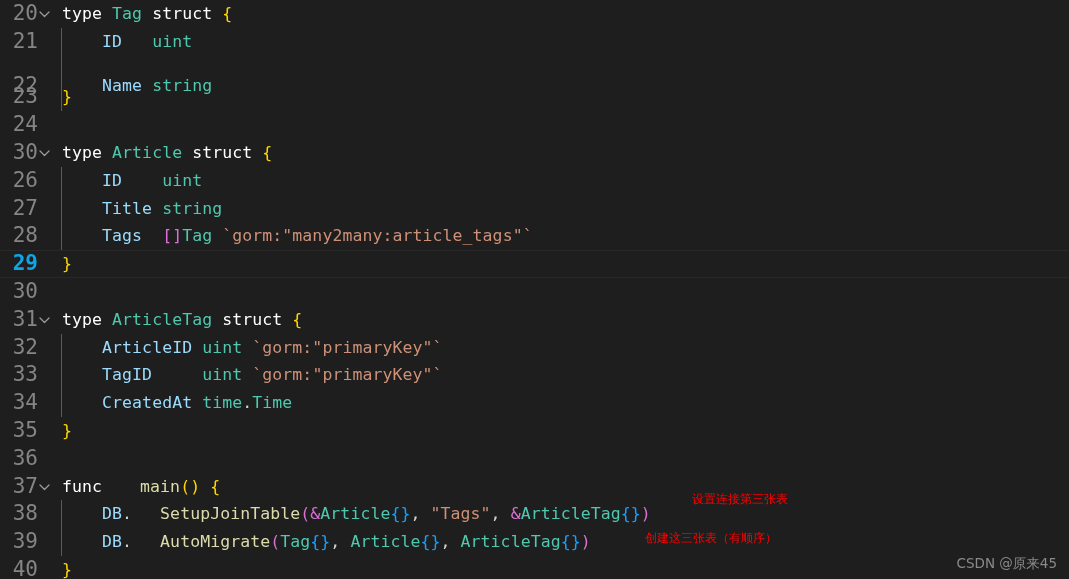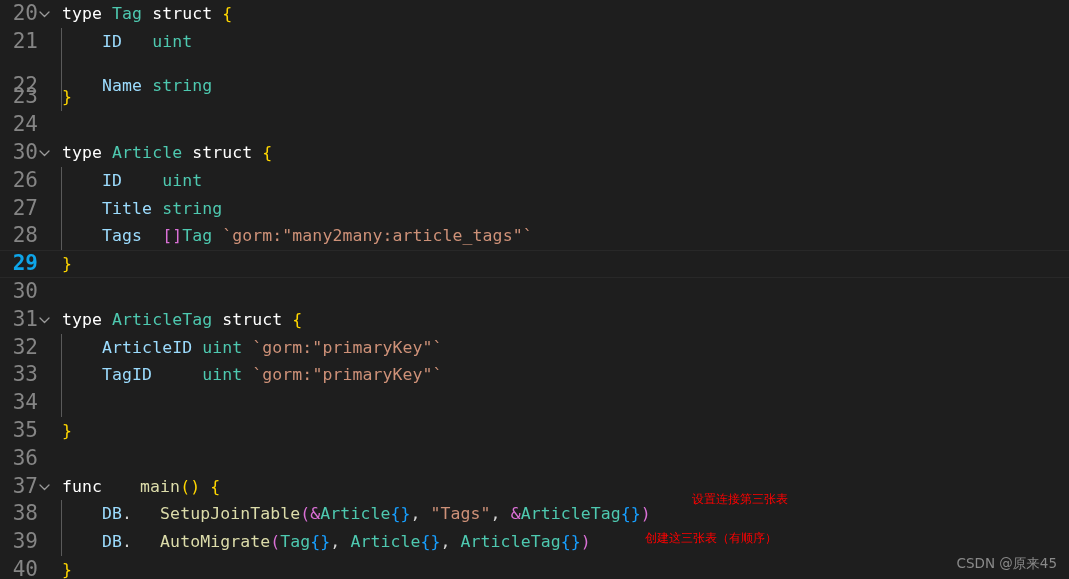--- a/index.html
+++ b/index.html
@@ -95,21 +95,21 @@
       <div class="row" style="top: 166.8px;"><div class="ln">26</div><div class="code"><span class="pun">    </span><span class="fld">ID</span><span class="pun">    </span><span class="ty">uint</span></div></div>
       <div class="row" style="top: 194.6px;"><div class="ln">27</div><div class="code"><span class="pun">    </span><span class="fld">Title</span><span class="pun"> </span><span class="ty">string</span></div></div>
       <div class="row" style="top: 222.4px;"><div class="ln">28</div><div class="code"><span class="pun">    </span><span class="fld">Tags</span><span class="pun">  </span><span class="b2">[]</span><span class="ty">Tag</span><span class="pun"> </span><span class="str">`gorm:"many2many:article_tags"`</span></div></div>
       <div class="row active" style="top: 250.2px;"><div class="ln">29</div><div class="code"><span class="b1">}</span></div></div>
       <div class="row" style="top: 278px;"><div class="ln">30</div><div class="code"></div></div>
       <div class="row" style="top: 305.8px; padding-left: 26px;"><div class="ln">31</div><div class="fold"><svg width="11" height="7" viewBox="0 0 11 7" fill="none" aria-hidden="true">
             <path d="M1 1L5.5 5.5L10 1" stroke="#9a9a9a" stroke-width="1.3" stroke-linecap="round" stroke-linejoin="round"></path>
           </svg></div><div class="code"><span class="kw">type</span><span class="pun"> </span><span class="ty">ArticleTag</span><span class="pun"> </span><span class="kw">struct</span><span class="pun"> </span><span class="b1">{</span></div></div>
       <div class="row" style="top: 333.6px;"><div class="ln">32</div><div class="code"><span class="pun">    </span><span class="fld">ArticleID</span><span class="pun"> </span><span class="ty">uint</span><span class="pun"> </span><span class="str">`gorm:"primaryKey"`</span></div></div>
       <div class="row" style="top: 361.4px;"><div class="ln">33</div><div class="code"><span class="pun">    </span><span class="fld">TagID</span><span class="pun">     </span><span class="ty">uint</span><span class="pun"> </span><span class="str">`gorm:"primaryKey"`</span></div></div>
-      <div class="row" style="top: 389.2px;"><div class="ln">34</div></div>
+      <div class="row" style="top: 389.2px;"><div class="ln">34</div><div class="code"><span class="pun">    </span><span class="fld">CreatedAt</span><span class="pun"> </span><span class="ty">time</span><span class="pun">.</span><span class="ty">Time</span></div></div>
       <div class="row" style="top: 417px;"><div class="ln">35</div><div class="code"><span class="b1">}</span></div></div>
       <div class="row" style="top: 444.8px;"><div class="ln">36</div><div class="code"></div></div>
       <div class="row" style="top: 472.6px;"><div class="ln">37</div><div class="fold"><svg width="11" height="7" viewBox="0 0 11 7" fill="none" aria-hidden="true">
             <path d="M1 1L5.5 5.5L10 1" stroke="#9a9a9a" stroke-width="1.3" stroke-linecap="round" stroke-linejoin="round"></path>
           </svg></div><div class="code"><span class="kw">func</span><span class="pun"> </span><span class="fn">main</span><span class="b1">(</span><span class="b1">)</span><span class="pun"> </span><span class="b1">{</span></div></div>
       <div class="row" style="top: 500.4px;"><div class="ln">38</div><div class="code"><span class="pun">    </span><span class="fld">DB</span><span class="pun">.</span><span class="fn">SetupJoinTable</span><span class="b2">(</span><span class="b2">&amp;</span><span class="ty">Article</span><span class="b3">{}</span><span class="pun">, </span><span class="str">"Tags"</span><span class="pun">, </span><span class="b2">&amp;</span><span class="ty">ArticleTag</span><span class="b3">{}</span><span class="b2">)</span></div></div>
       <div class="row" style="top: 528.2px;"><div class="ln">39</div><div class="code"><span class="pun">    </span><span class="fld">DB</span><span class="pun">.</span><span class="fn">AutoMigrate</span><span class="b2">(</span><span class="ty">Tag</span><span class="b3">{}</span><span class="pun">, </span><span class="ty">Article</span><span class="b3">{}</span><span class="pun">, </span><span class="ty">ArticleTag</span><span class="b3">{}</span><span class="b2">)</span></div></div>
       <div class="row" style="top: 556px;"><div class="ln">40</div><div class="code"><span class="b1">}</span></div></div>
     </div>
   <div id="notes">

